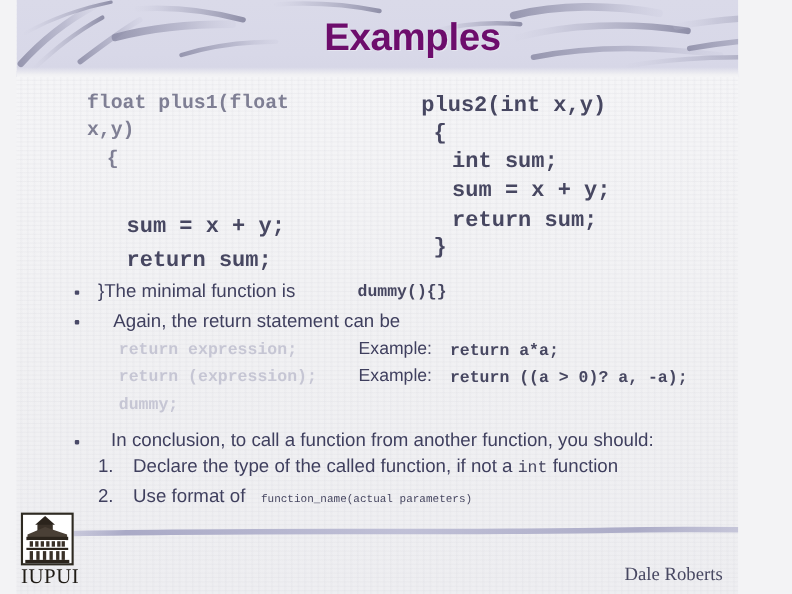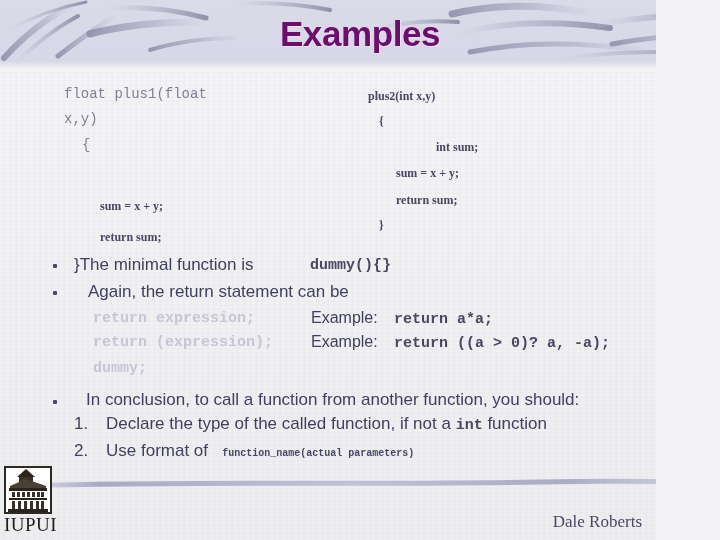--- a/index.html
+++ b/index.html
@@ -4,21 +4,21 @@
 <style>
   html,body{margin:0;padding:0;}
   body{
     width:720px;height:540px;overflow:hidden;
     font-family:"Liberation Sans", sans-serif;
     background:#f3f3f5;
     position:relative;
   }
   
   #slide{
-    position:absolute;left:0;top:0;width:656px;height:540px;
+    position:absolute;left:15px;top:0;width:656px;height:540px;
     background:
       repeating-linear-gradient(0deg, rgba(255,255,255,0) 0px, rgba(255,255,255,0) 2px, rgba(214,214,220,.22) 3px, rgba(255,255,255,0) 4px),
       repeating-linear-gradient(90deg, rgba(255,255,255,0) 0px, rgba(255,255,255,0) 3px, rgba(210,210,218,.16) 4px, rgba(255,255,255,0) 6px),
       linear-gradient(180deg,#f6f6f8 0%, #f1f1f3 60%, #eeeef1 100%);
     overflow:hidden;
   }
   
   #header{
     position:absolute;left:0;top:0;width:720px;height:70px;
     background:linear-gradient(180deg,#dadae9 0%, #d8d8e8 70%, #d6d6e6 100%);
@@ -33,46 +33,46 @@
     position:absolute;left:0;top:14px;width:720px;
     text-align:center;
     font-family:"Liberation Sans", sans-serif;
     font-size:35px;font-weight:bold;letter-spacing:-0.4px;
     color:#6d0d6c;
     text-shadow:1px 1px 0 rgba(255,255,255,.35);
   }
   .code-regular{
     position:absolute;
     font-family:"Liberation Mono","DejaVu Sans Mono",monospace;
-    font-size:14px;font-weight:normal;color:#7f7f94;
+    font-size:18px;font-weight:bold;color:#7f7f94;
     line-height:25px;white-space:pre;
   }
   .code-bold{
     position:absolute;
-    font-family:Liberation Serif, serif;
-    font-size:12px;font-weight:bold;color:#474761;
+    font-family:Liberation Mono, monospace;
+    font-size:20px;font-weight:bold;color:#474761;
     line-height:25px;white-space:pre;
   }
   .body-text{
     position:absolute;
     font-family:"Liberation Sans", sans-serif;
     font-size:17px;color:#3f3f5e;white-space:pre;
   }
   .bullet-dot{
     position:absolute;
     width:4px;height:4px;background:#4a4a68;border-radius:1px;
   }
   .faded-code{
     position:absolute;
     font-family:"Liberation Mono","DejaVu Sans Mono",monospace;
     font-size:15px;font-weight:bold;color:#c6c6d4;white-space:pre;
   }
   .inline-mono-b{
     font-family:"Liberation Mono","DejaVu Sans Mono",monospace;
-    font-size:15px;font-weight:bold;color:#474761;
+    font-size:15px;font-weight:normal;color:#474761;
   }
   .num{
     position:absolute;
     font-family:"Liberation Sans", sans-serif;
     font-size:17px;color:#3f3f5e;
   }
   
   #bottom-stroke{position:absolute;left:0;top:472px;width:720px;height:22px;}
   #logo{
     position:absolute;left:4px;top:466px;width:56px;height:70px;
@@ -138,21 +138,21 @@
   <div id="title">Examples</div>
 
   <div class="code-regular" style="left:64px;top:82px;">float plus1(float</div>
   <div class="code-regular" style="left:64px;top:107px;">x,y)</div>
   <div class="code-regular" style="left:82px;top:133px;">{</div>
   <div class="code-bold" style="left:100px;top:194px;">sum = x + y;</div>
   <div class="code-bold" style="left:100px;top:225px;">return sum;</div>
 
   <div class="code-bold" style="left:368px;top:84px;">plus2(int x,y)</div>
   <div class="code-bold" style="left:379px;top:109px;">{</div>
-  <div class="code-bold" style="left:396px;top:135px;margin-left:40px;">int sum;</div>
+  <div class="code-bold" style="left:396px;top:135px;">int sum;</div>
   <div class="code-bold" style="left:396px;top:161px;">sum = x + y;</div>
   <div class="code-bold" style="left:396px;top:188px;">return sum;</div>
   <div class="code-bold" style="left:379px;top:213px;">}</div>
 
   <div class="bullet-dot" style="left:53px;top:264px;"></div>
   <div class="body-text" style="left:74px;top:255px;">}The minimal function is</div>
   <div class="faded-code" style="left:310px;top:257px;color:#474761;text-align:right;">dummy(){}</div>
 
   <div class="bullet-dot" style="left:53px;top:291px;"></div>
   <div class="body-text" style="left:88px;top:282px;text-align:center;">Again, the return statement can be</div>

